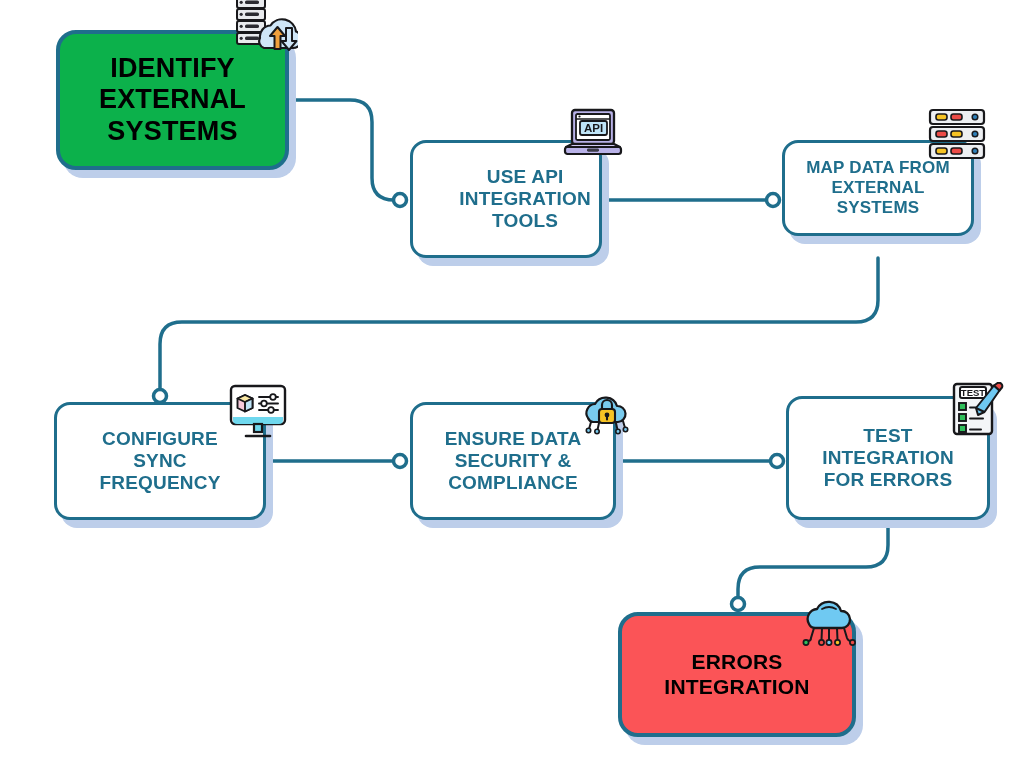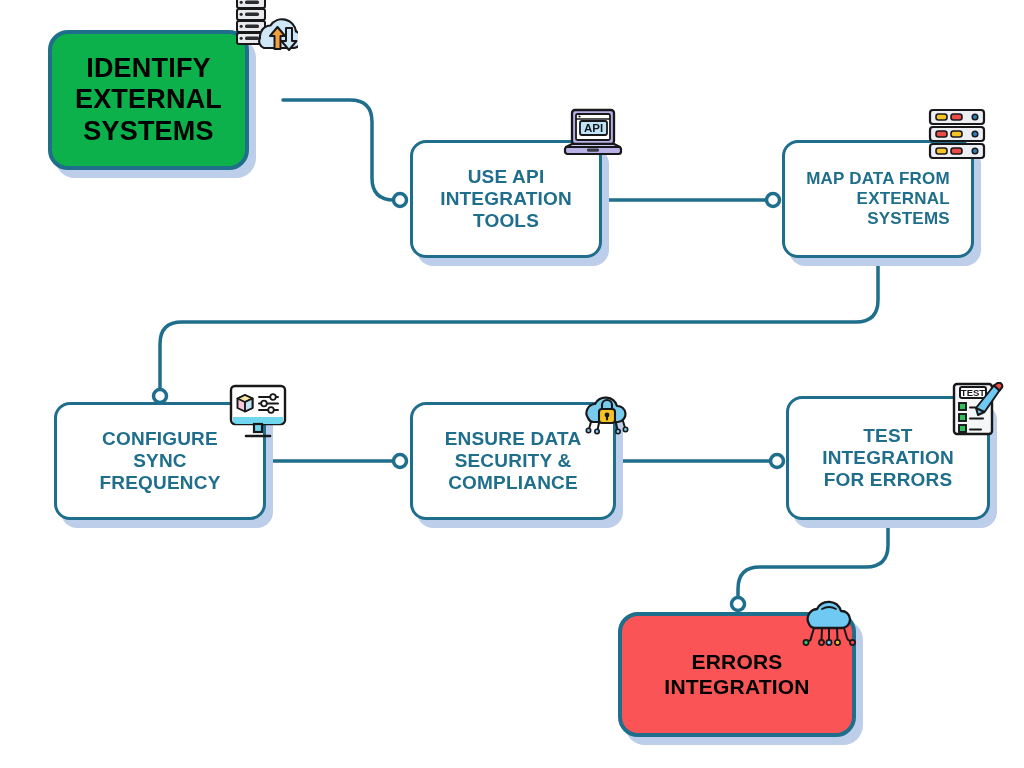--- a/index.html
+++ b/index.html
@@ -64,25 +64,25 @@
     background: #FB5457;
     border-color: #1F6E8C;
     border-width: 4px;
     border-radius: 20px;
   }
   .node.accent-red .label {
     color: #000000;
   }
 
   
-  #node-identify      { left: 48px;  top: 30px;  width: 201px; height: 140px; justify-content: center; }
+  #node-identify      { left: 56px;  top: 30px;  width: 233px; height: 140px; justify-content: center; }
   #node-identify .label   { font-size: 27px; }
-  #node-api           { left: 410px; top: 140px; width: 192px; height: 118px; }
+  #node-api           { left: 410px; top: 140px; width: 192px; height: 118px; justify-content: flex-end; }
   #node-api .label        { font-size: 19px; }
-  #node-map           { left: 782px; top: 140px; width: 192px; height: 118px; text-align: right; }
+  #node-map           { left: 782px; top: 140px; width: 192px; height: 96px; }
   #node-map .label        { font-size: 17px; }
   #node-configure     { left: 54px;  top: 402px; width: 212px; height: 118px; }
   #node-configure .label  { font-size: 19px; }
   #node-ensure        { left: 410px; top: 402px; width: 206px; height: 118px; }
   #node-ensure .label     { font-size: 19px; }
   #node-test          { left: 786px; top: 396px; width: 204px; height: 124px; }
   #node-test .label       { font-size: 19px; }
   #node-deploy        { left: 618px; top: 612px; width: 238px; height: 125px; }
   #node-deploy .label     { font-size: 21px; }
 

